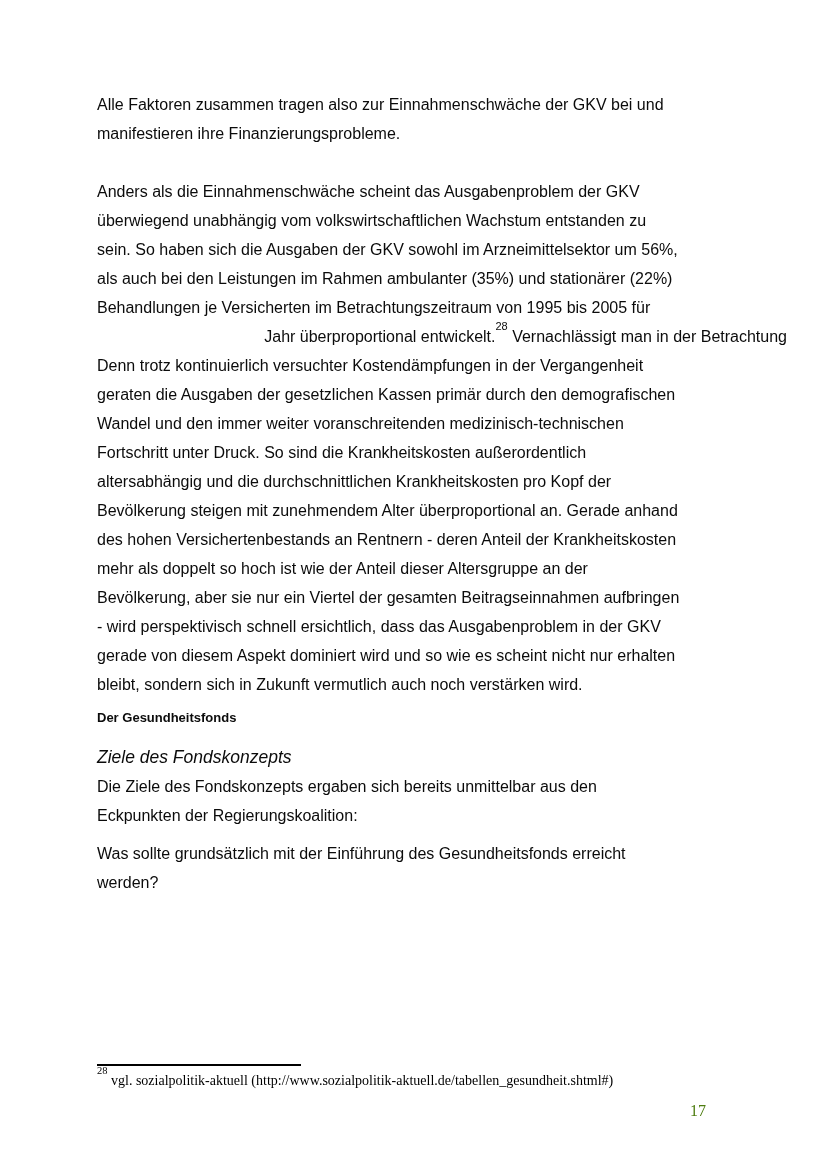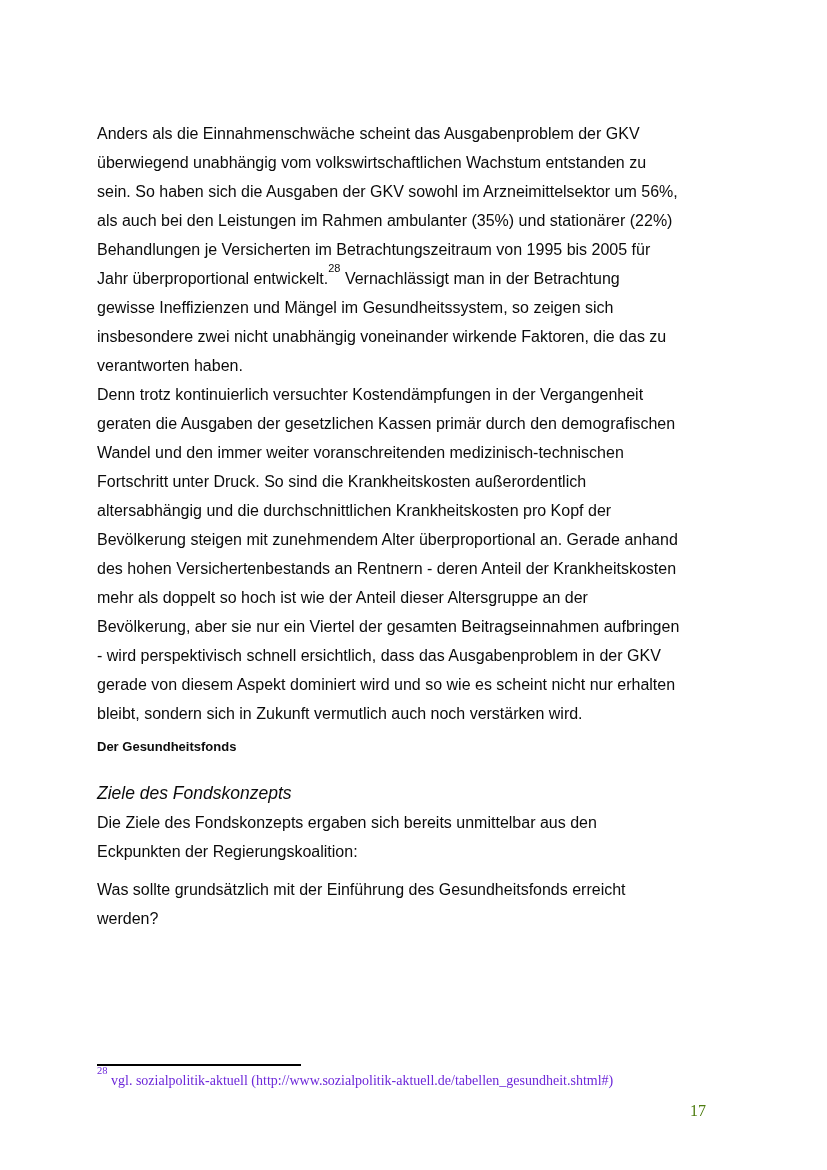--- a/index.html
+++ b/index.html
@@ -18,86 +18,85 @@
   .content {
     position: absolute;
     left: 97px; top: 90px;
     width: 690px;
     font-size: 16px;
     line-height: 29px;
     color: #0b0b0b;
   }
   .lines { white-space: pre-line; }
   .gap { height: 29px; }
-  .supline { white-space: pre; }
+  .supline { white-space: pre; text-align: right; }
   sup.ref {
     font-size: 11px;
     line-height: 0;
     position: relative;
     top: -6px;
   }
   .heading {
     font-size: 13px;
     font-weight: bold;
     line-height: 30px;
     margin-top: 4px;
   }
   .subheading {
     font-size: 17.5px;
     font-style: italic;
     line-height: 30px;
-    margin-top: 16px;
+    margin-top: 9px;
   }
   .after-subheading { margin-top: 9px; }
   .footnote-rule {
     position: absolute;
     left: 97px; top: 1064px;
     width: 204px; height: 2px;
     background: #000000;
   }
   .footnote {
     position: absolute;
     left: 97px; top: 1071px;
     width: 620px;
     font-family: "Liberation Serif", "DejaVu Serif", serif;
     font-size: 14px;
     line-height: 20px;
-    color: #6d28d9;
+    color: #000000;
   }
   .footnote sup.ref { font-size: 10.5px; top: -5px; }
   .page-number {
     position: absolute;
     left: 690px; top: 1099px;
     font-family: "Liberation Serif", "DejaVu Serif", serif;
     font-size: 16px;
     line-height: 24px;
     color: #4d7c0f;
   }
 </style>
 </head>
 <body>
 
 <div class="page">
 
   <div class="content">
 
+    <div class="lines">Alle Faktoren zusammen tragen also zur Einnahmenschwäche der GKV bei und
+manifestieren ihre Finanzierungsprobleme.</div>
 
     <div class="gap"></div>
 
     <div class="lines">Anders als die Einnahmenschwäche scheint das Ausgabenproblem der GKV
 überwiegend unabhängig vom volkswirtschaftlichen Wachstum entstanden zu
 sein. So haben sich die Ausgaben der GKV sowohl im Arzneimittelsektor um 56%,
 als auch bei den Leistungen im Rahmen ambulanter (35%) und stationärer (22%)
 Behandlungen je Versicherten im Betrachtungszeitraum von 1995 bis 2005 für</div>
 
     <div class="supline"><span>Jahr überproportional entwickelt.</span><sup class="ref">28</sup><span> Vernachlässigt man in der Betrachtung</span></div>
 
-    <div class="lines">gewisse Ineffizienzen und Mängel im Gesundheitssystem, so zeigen sich
-insbesondere zwei nicht unabhängig voneinander wirkende Faktoren, die das zu
-verantworten haben.</div>
 
     <div class="lines">Denn trotz kontinuierlich versuchter Kostendämpfungen in der Vergangenheit
 geraten die Ausgaben der gesetzlichen Kassen primär durch den demografischen
 Wandel und den immer weiter voranschreitenden medizinisch-technischen
 Fortschritt unter Druck. So sind die Krankheitskosten außerordentlich
 altersabhängig und die durchschnittlichen Krankheitskosten pro Kopf der
 Bevölkerung steigen mit zunehmendem Alter überproportional an. Gerade anhand
 des hohen Versichertenbestands an Rentnern - deren Anteil der Krankheitskosten
 mehr als doppelt so hoch ist wie der Anteil dieser Altersgruppe an der
 Bevölkerung, aber sie nur ein Viertel der gesamten Beitragseinnahmen aufbringen

